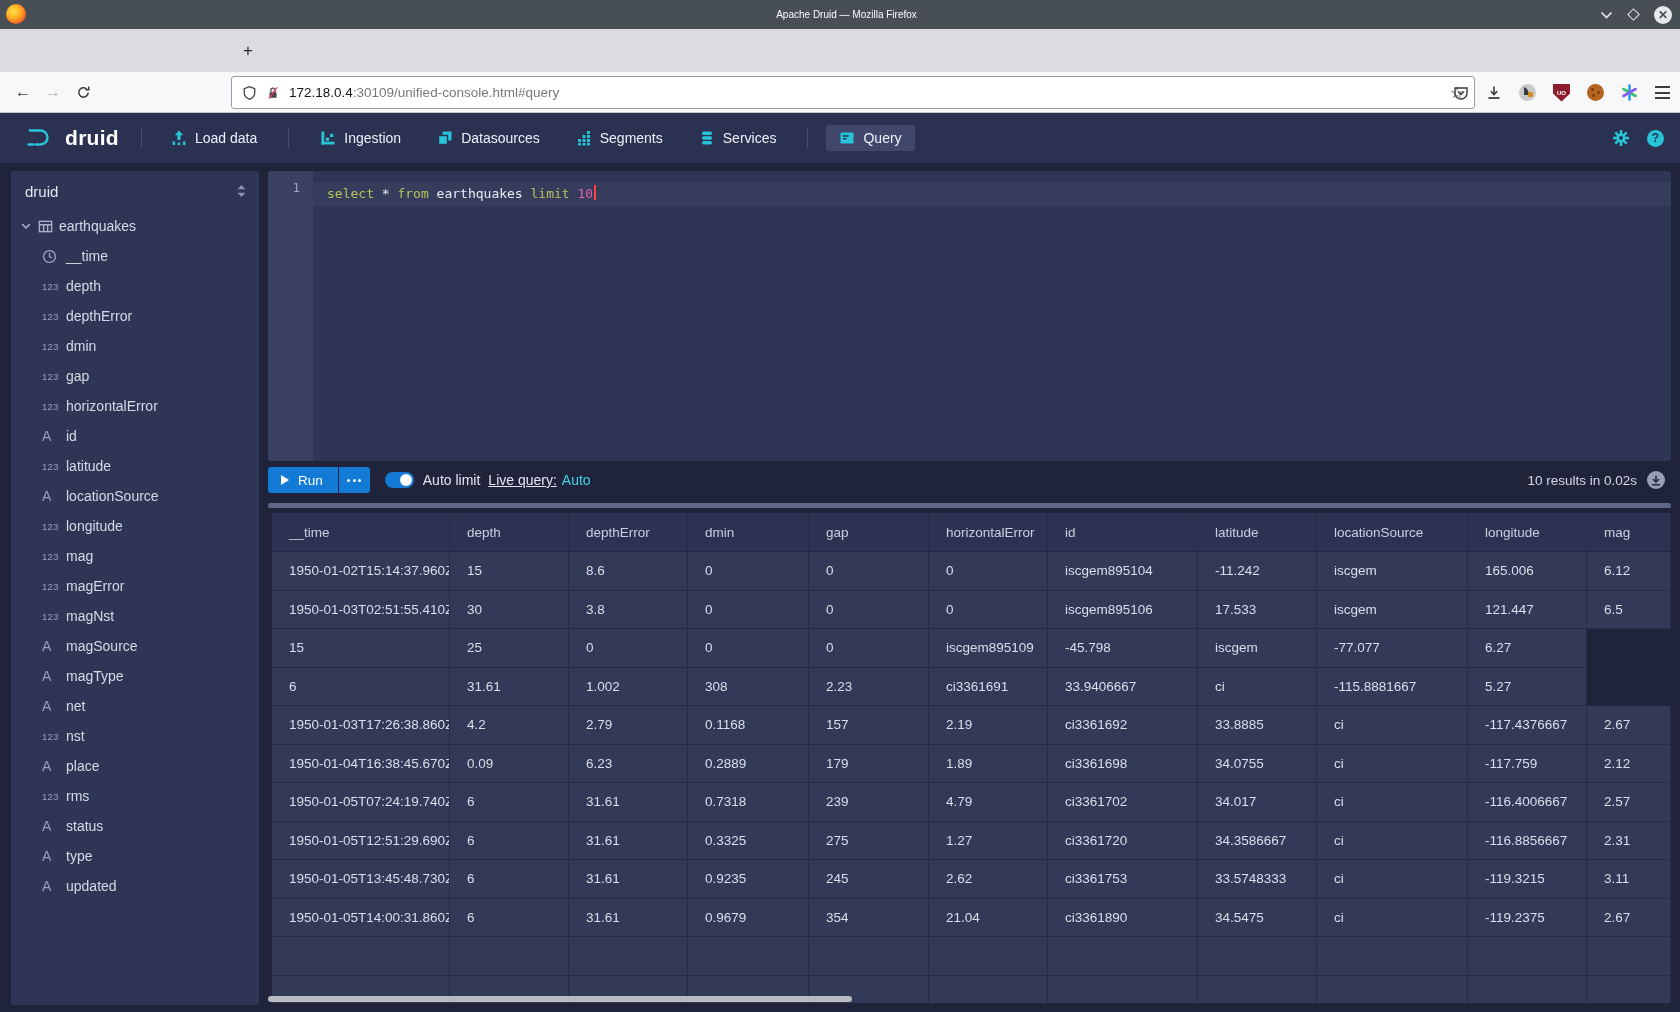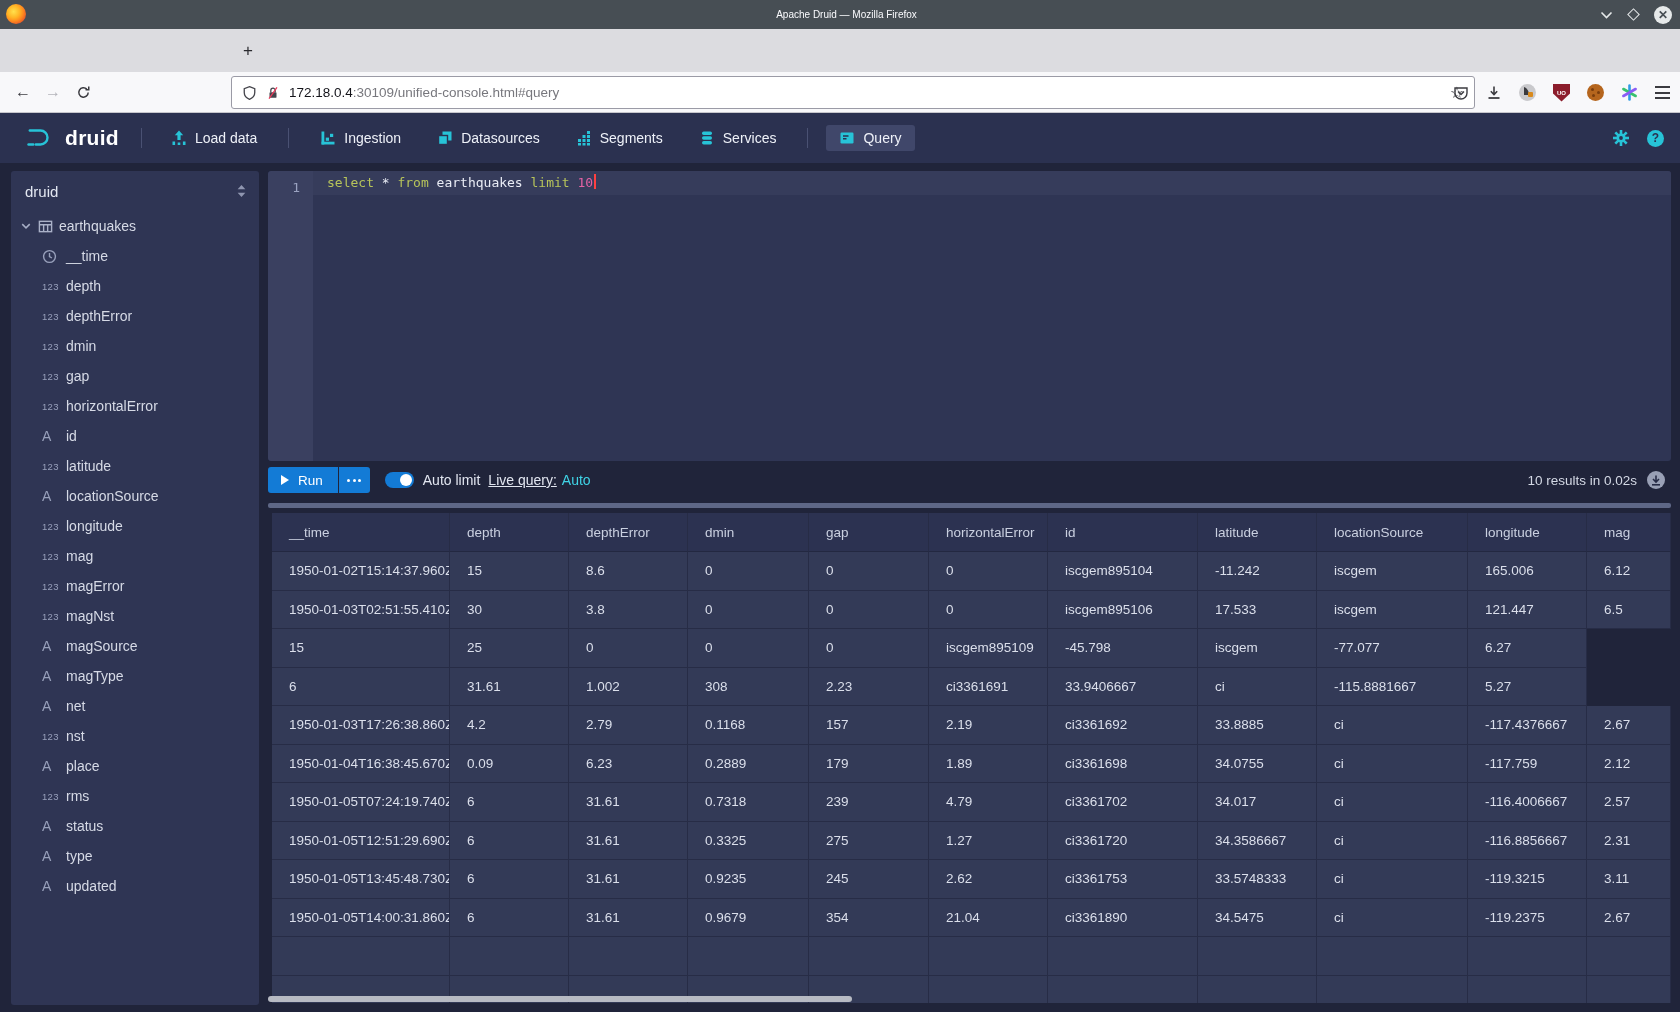--- a/index.html
+++ b/index.html
@@ -84,21 +84,21 @@
   .col-icon[data-kind="string"] { font-size:14px; font-weight:normal; }
   .clock-wrap { width:24px; flex:none; color:#98a0bb; }
   .tree-label { white-space:nowrap; }
 
   
   .editor { position:absolute; left:268px; top:171px; width:1403px; height:290px; background:#2f3554;
     border-radius:3px; overflow:hidden; font-family:"DejaVu Sans Mono", monospace; font-size:13px; }
   .gutter { position:absolute; left:0; top:0; width:45px; height:100%; background:#3a4060; border-radius:3px 0 0 3px; }
   .gutter-line { height:24px; line-height:24px; text-align:right; padding-right:13px; color:#9aa2c0; margin-top:5px; }
   .code-area { position:absolute; left:45px; top:0; right:0; height:100%; }
-  .code-line { height:24px; line-height:24px; margin-top:0; background:#363c5b; padding-left:14px; white-space:pre; }
+  .code-line { height:24px; line-height:24px; margin-top:11px; background:#363c5b; padding-left:14px; white-space:pre; }
   .tok-kw { color:#b7c45a; }
   .tok-plain { color:#e9ecf5; }
   .tok-num { color:#e362a4; }
   .caret { display:inline-block; width:2px; height:15px; background:#ff4040; vertical-align:-2px; margin-left:1px; }
 
   
   .runbar { position:absolute; left:268px; top:467px; width:1403px; height:26px;
     display:flex; align-items:center; }
   .btn-run { height:26px; background:#137bd6; color:#fff; font-size:13.5px; border:none;
     border-radius:3px 0 0 3px; display:flex; align-items:center; gap:9px; padding:0 15px 0 13px;

